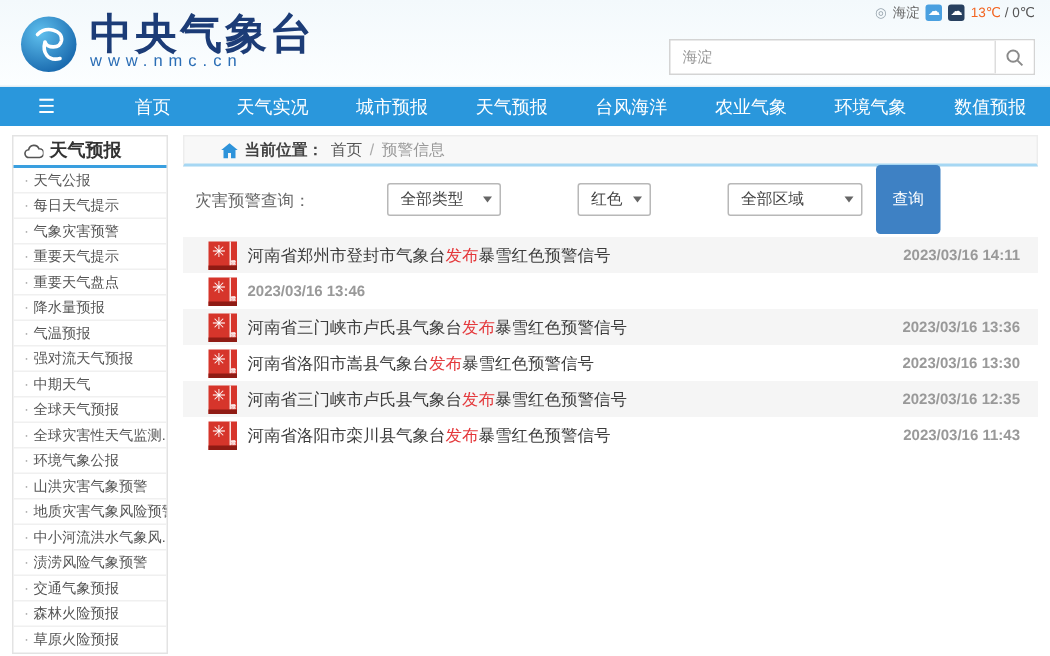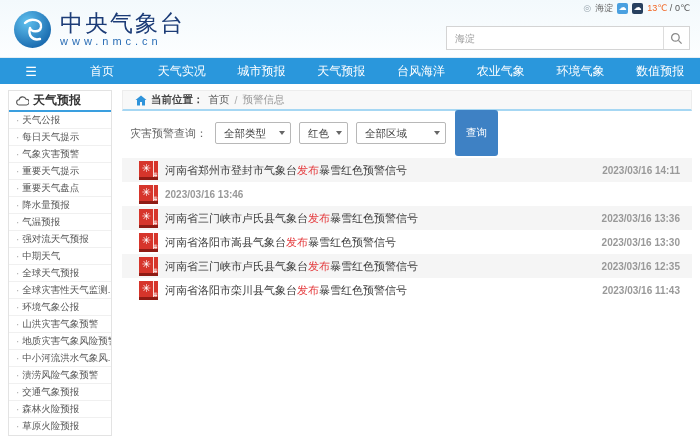--- a/index.html
+++ b/index.html
@@ -17,21 +17,21 @@
     justify-content:center; font-size:8px; line-height:1; color:#fff; }
   .wicon.day { background:#4aa0e0; }
   .wicon.night { background:#27405f; }
   .temp-high { color:#f26522; }
   .temp-rest { color:#555; }
 
   .logo { position:absolute; left:14px; top:11px; display:flex; align-items:center; gap:9px; }
   .logo-circle { width:37px; height:37px; border-radius:50%;
     background:radial-gradient(circle at 35% 30%, #5fc0ee, #1b6cb0 75%); position:relative; }
   .logo-text { display:flex; flex-direction:column; }
-  .logo-title { font-size:23px; font-weight:normal; color:#1c3c77; letter-spacing:2px; line-height:24px; }
+  .logo-title { font-size:28px; font-weight:bold; color:#1c3c77; letter-spacing:2px; line-height:24px; }
   .logo-sub { font-size:11px; color:#2a6db5; letter-spacing:4px; line-height:13px; }
 
   .search { position:absolute; right:10px; top:26px; width:244px; height:24px;
     background:#fff; border:1px solid #d4d4d4; display:flex; }
   .search input { flex:1; border:none; outline:none; font-size:10px; padding:0 8px;
     color:#555; background:transparent; font-family:inherit; }
   .search input::placeholder { color:#999; }
   .search-btn { width:26px; border:none; border-left:1px solid #ddd; background:#fff;
     display:flex; align-items:center; justify-content:center; cursor:pointer; }
 
@@ -50,33 +50,33 @@
     font-size:12px; font-weight:bold; color:#333; border-bottom:2px solid #3a9fdf; height:21px; }
   .side-item { display:flex; align-items:center; height:17px; padding-left:7px;
     font-size:9.5px; color:#555; border-bottom:1px solid #f0f0f0; white-space:nowrap;
     overflow:hidden; cursor:pointer; }
   .side-item:last-child { border-bottom:none; }
   .bullet { color:#aaa; margin-right:3px; font-size:10px; }
 
   
   .crumb { position:absolute; left:122px; top:90px; width:570px; height:21px;
     background:#f8f8f8; border:1px solid #ededed; border-bottom:2px solid #a6d7f3;
-    display:flex; align-items:center; padding-left:12px; font-size:10.5px; }
+    display:flex; align-items:center; padding-left:24px; font-size:10.5px; }
   .crumb-label { color:#444; font-weight:bold; margin-left:4px; }
   .crumb-home { color:#555; margin-left:5px; cursor:pointer; }
   .crumb-sep { color:#aaa; margin:0 5px; }
   .crumb-cur { color:#999; }
 
   
   .filter { position:absolute; left:130px; top:121px; width:562px; height:24px;
     display:flex; align-items:center; font-size:11px; color:#666; }
   .sel { position:relative; margin-left:8px; }
   .sel select { appearance:none; -webkit-appearance:none; height:22px; font-size:10.5px;
     color:#444; background:#fff; border:1px solid #b8b8b8; border-radius:2px;
-    padding:0 16px 0 8px; outline:none; font-family:inherit; }
+    padding:0 16px 0 8px; outline:none; font-family:inherit;margin-left:43px; }
   .sel::after { content:""; position:absolute; right:6px; top:9px; border-left:3px solid transparent;
     border-right:3px solid transparent; border-top:4px solid #666; pointer-events:none; }
   .sel.w1 select { width:76px; } .sel.w2 select { width:49px; } .sel.w3 select { width:90px; }
   .query-btn { margin-left:9px; background:#3e81c4; color:#fff; border:none; border-radius:3px;
     font-size:10.5px; padding:16px 11px; cursor:pointer; font-family:inherit; }
 
   
   .wlist { position:absolute; left:122px; top:158px; width:570px; }
   .wrow { display:flex; align-items:center; height:24px; }
   .wrow.odd { background:#f5f5f5; }

